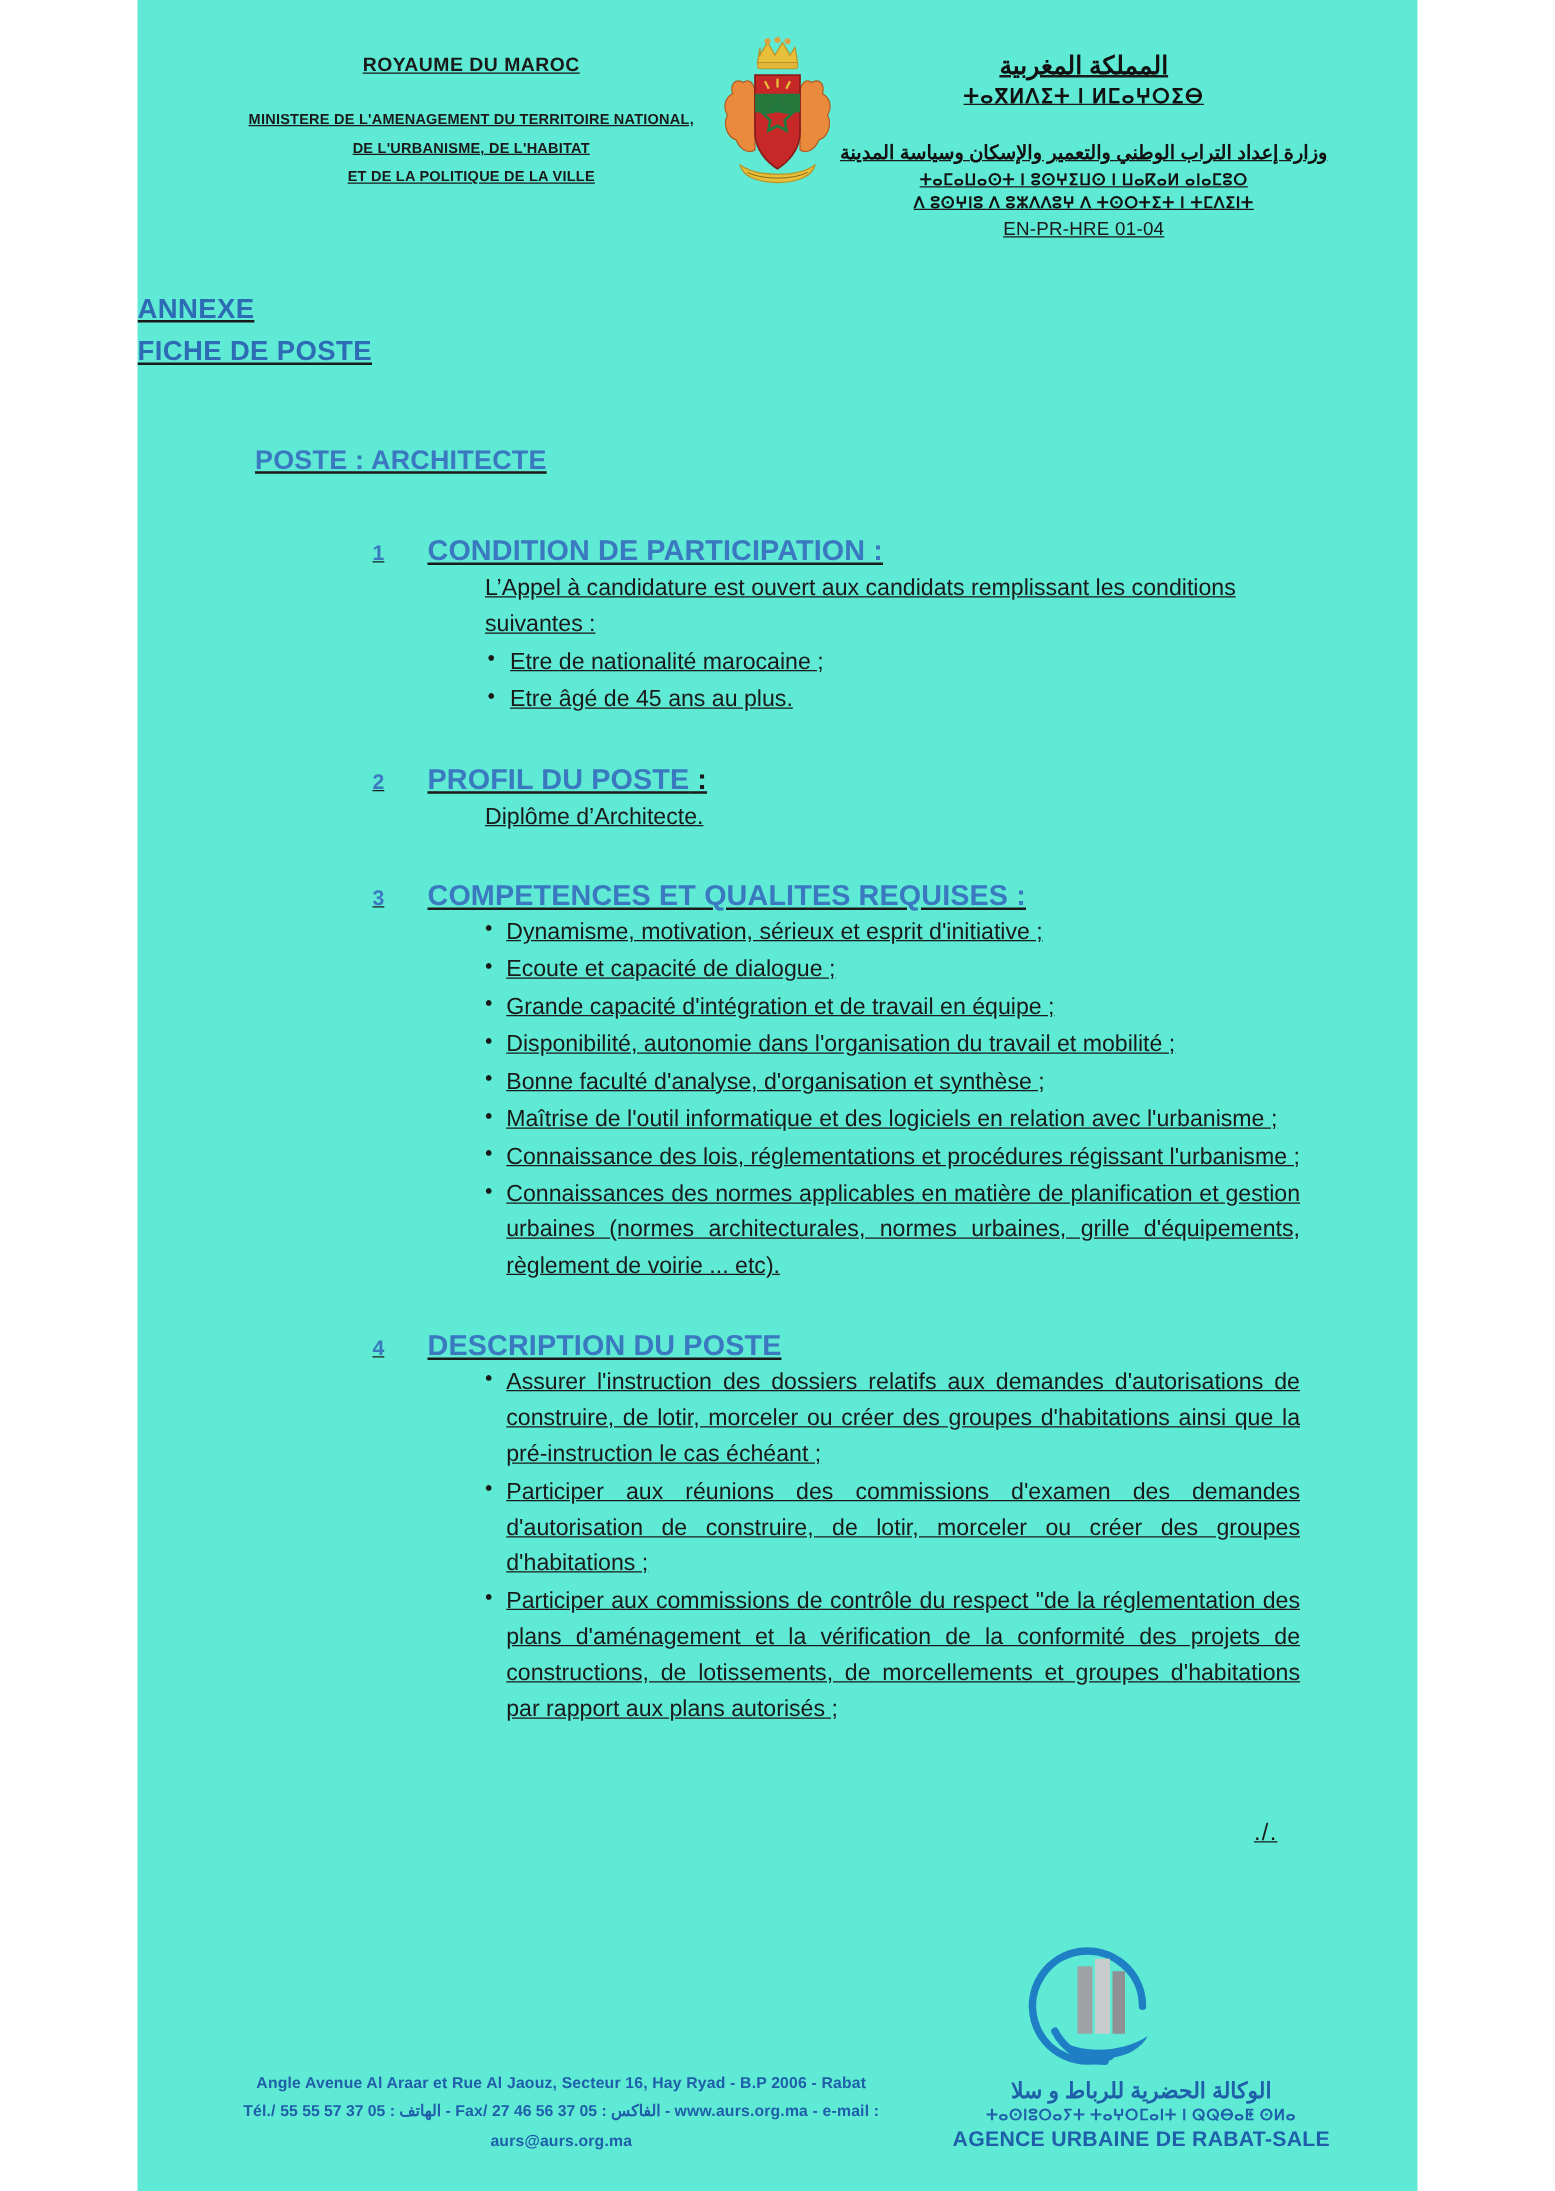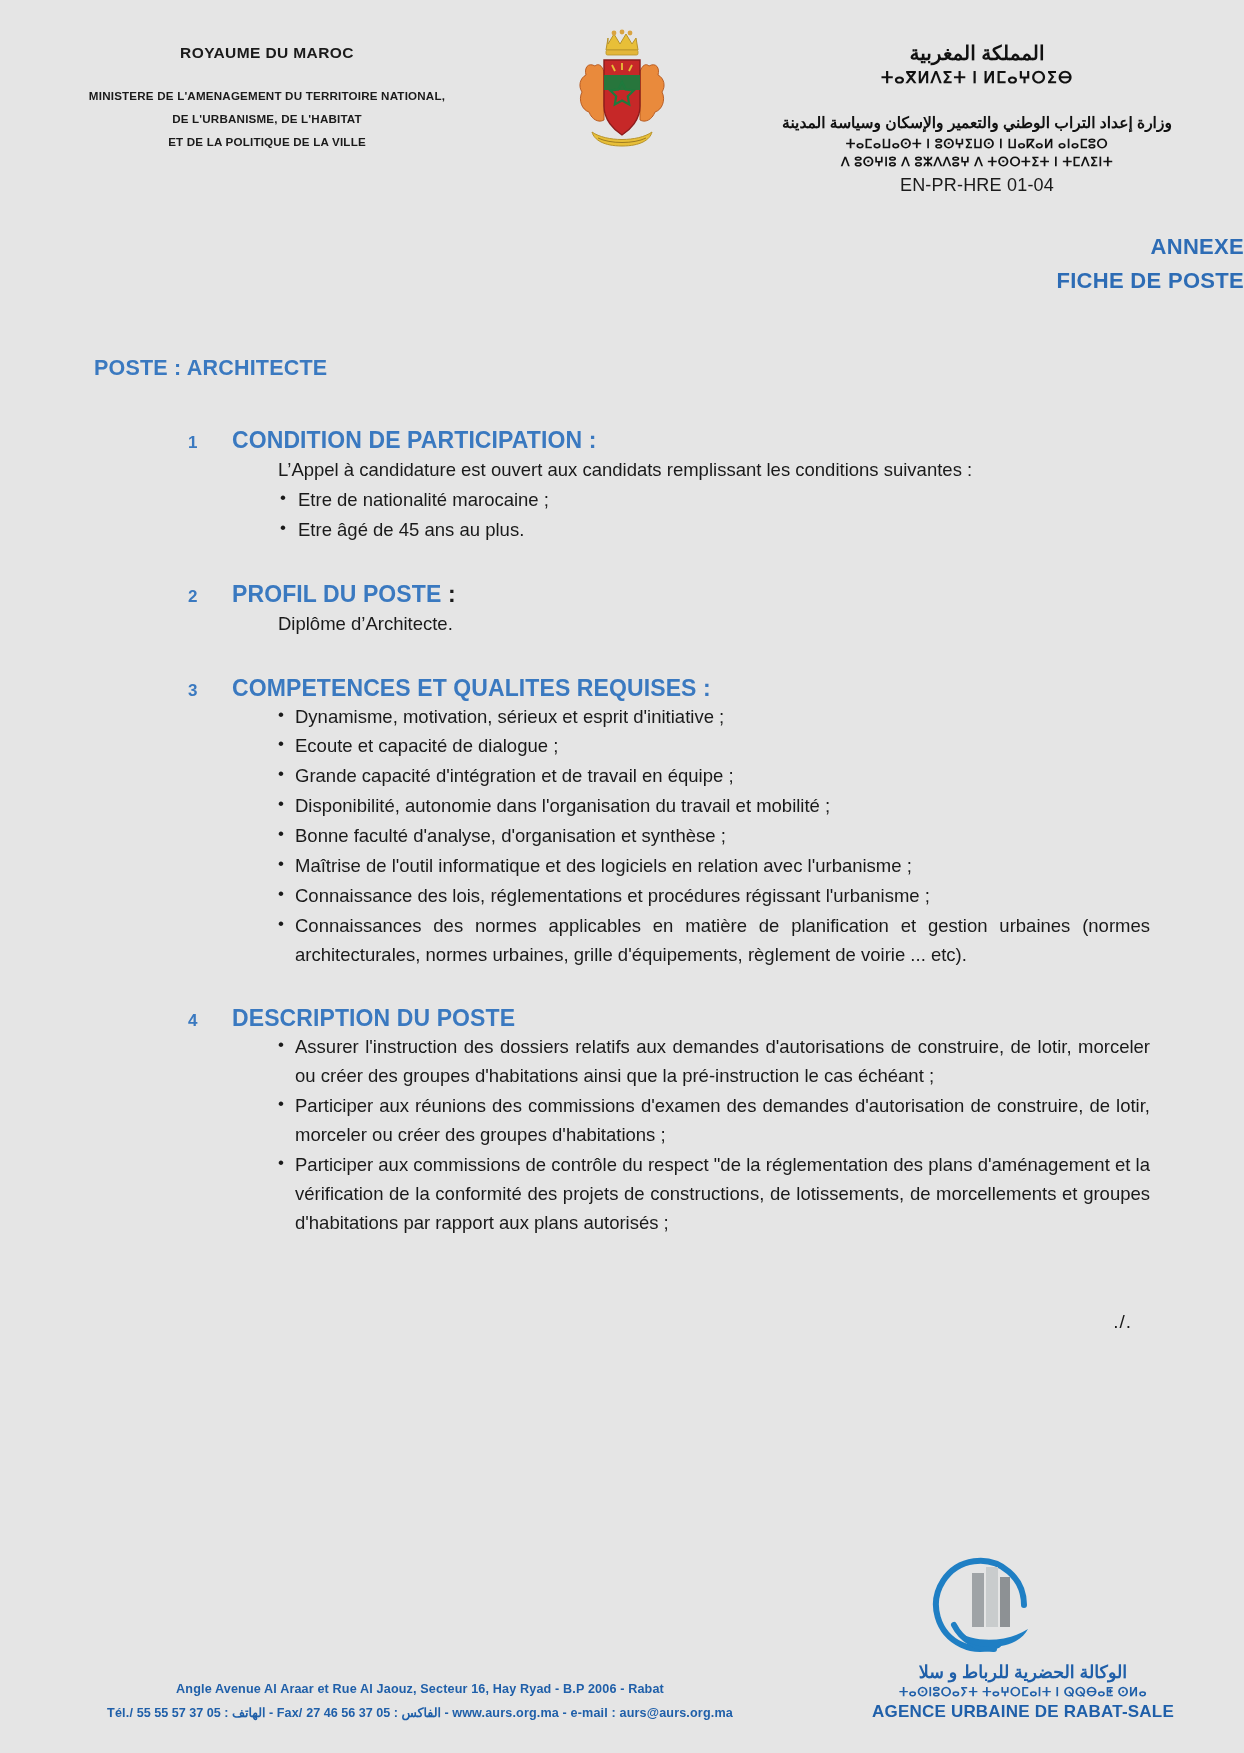--- a/index.html
+++ b/index.html
@@ -7,26 +7,27 @@
     margin: 0;
     padding: 0;
     background: #ffffff;
   }
   body {
     font-family: "Liberation Sans", sans-serif;
     color: #1a1a1a;
   }
   .page {
     position: relative;
-    width: 1244px;
+    width: 1024px;
     height: 1753px;
     margin: 0 auto;
-    background: #e5e5e5;
+    background: #5eead4;
     overflow: hidden;
     box-sizing: border-box;
+    text-decoration: underline;
   }
 
   
   .header {
     position: relative;
     display: flex;
     align-items: flex-start;
     justify-content: space-between;
     padding: 36px 52px 0 52px;
     height: 165px;
@@ -86,39 +87,39 @@
   .tif-small {
     font-size: 12.5px;
     font-weight: bold;
     color: #111;
     line-height: 1.45;
     letter-spacing: 0.6px;
     white-space: nowrap;
   }
   .doc-ref {
     font-family: "Liberation Sans", sans-serif;
-    font-size: 18px;
+    font-size: 15px;
     color: #1a1a1a;
     margin-top: 4px;
     letter-spacing: 0.2px;
   }
 
   
   .emblem-wrap {
     position: absolute;
     left: 50%;
     top: 28px;
     transform: translateX(-50%);
     width: 120px;
     height: 128px;
   }
 
   
   .doc-title {
-    text-align: right;
+    text-align: left;
     margin-top: 65px;
     color: #2d6cb5;
     font-weight: bold;
     font-size: 22px;
     line-height: 1.55;
     letter-spacing: 0.3px;
   }
   .post-title {
     margin: 58px 0 0 94px;
     color: #3a79c0;

